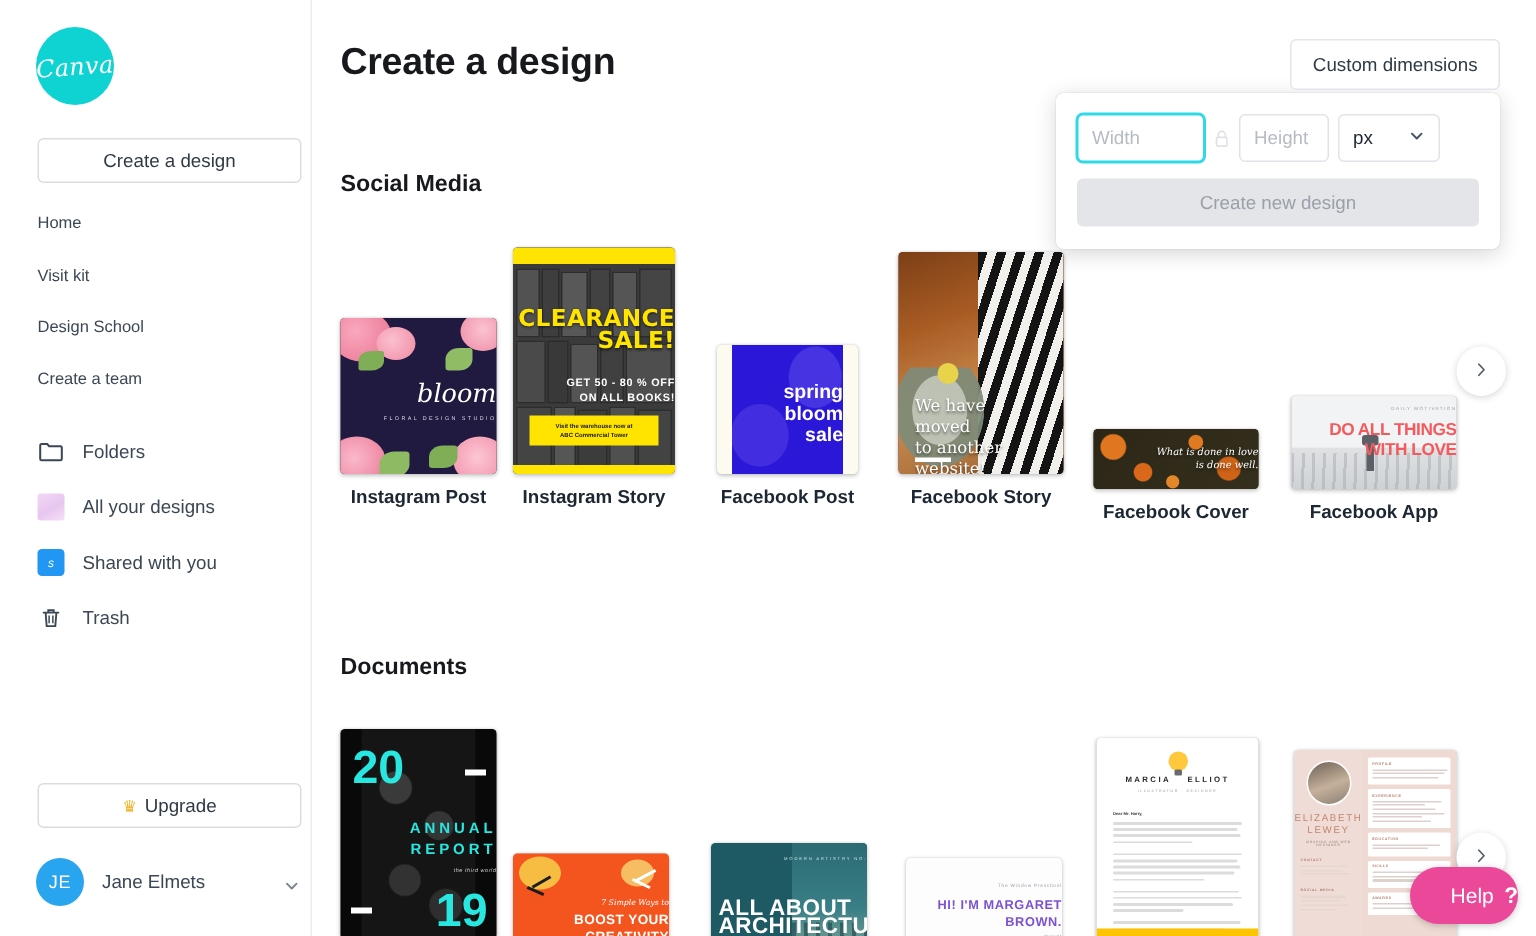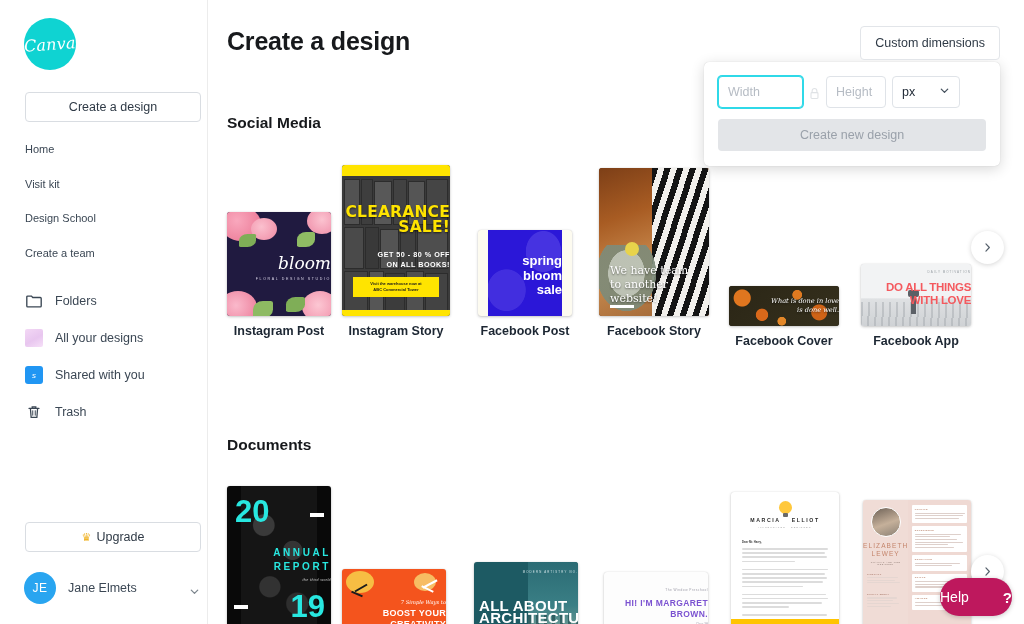--- a/index.html
+++ b/index.html
@@ -153,22 +153,22 @@
     margin-top: 11px; width: 100%; height: 32px;
     background: #e3e5e8; border: none; border-radius: 4px;
     font-size: 12.5px; color: #9aa1aa; cursor: default;
     font-family: "Liberation Sans", sans-serif;
   }
 
   
   .help-btn {
     position: absolute; right: 12px; bottom: 8px;
     width: 72px; height: 38px; border-radius: 19px;
-    background: #be185d; color: #fff;
-    display: flex; align-items: center; justify-content: space-between; gap: 17px;
+    background: #ec4899; color: #fff;
+    display: flex; align-items: center; justify-content: flex-end; gap: 7px;
     cursor: pointer; z-index: 12; box-shadow: 0 1px 5px rgba(0,0,0,.22);
   }
   .help-btn .t { font-size: 14px; }
   .help-btn .q { font-size: 15px; font-weight: bold; }
 
   
   .fill { position: absolute; inset: 0; }
   .ctr { position: absolute; left: 0; right: 0; text-align: right; }
 
   
@@ -428,21 +428,21 @@
         <div class="tile-label">Facebook Post</div>
       </div>
 
       <div class="tile" style="left:391px; top:8px;">
         <div class="thumb mv" style="width:110px;height:148px;">
           <div class="fill" style="background:linear-gradient(160deg,#7d3f17 0%,#a85c23 30%,#c98a4e 60%,#9a6233 100%);"></div>
           <div class="fill" style="left:48%;background:repeating-linear-gradient(108deg,#141414 0 6px,#f2f0ec 6px 12px);"></div>
           <div class="fill" style="top:52%;left:0;width:55%;background:radial-gradient(ellipse at 45% 40%,#bcc7bd 0 38%,#7e8b79 39% 62%,transparent 63%);opacity:.92;"></div>
           <div class="petal" style="left:26px;top:74px;width:14px;height:14px;background:#e8d34b;"></div>
           <div style="position:absolute;left:11px;top:96px;right:14px;">
-            <div class="mv-t">We have team</div>
+            <div class="mv-t">We have moved</div>
             <div class="mv-t">to another</div>
             <div class="mv-t">website!</div>
           </div>
           <div style="position:absolute;left:11px;bottom:8px;width:24px;height:3px;background:#fff;"></div>
         </div>
         <div class="tile-label">Facebook Story</div>
       </div>
 
       <div class="tile" style="left:521px; top:126px;">
         <div class="thumb fbc" style="width:110px;height:40px;">

